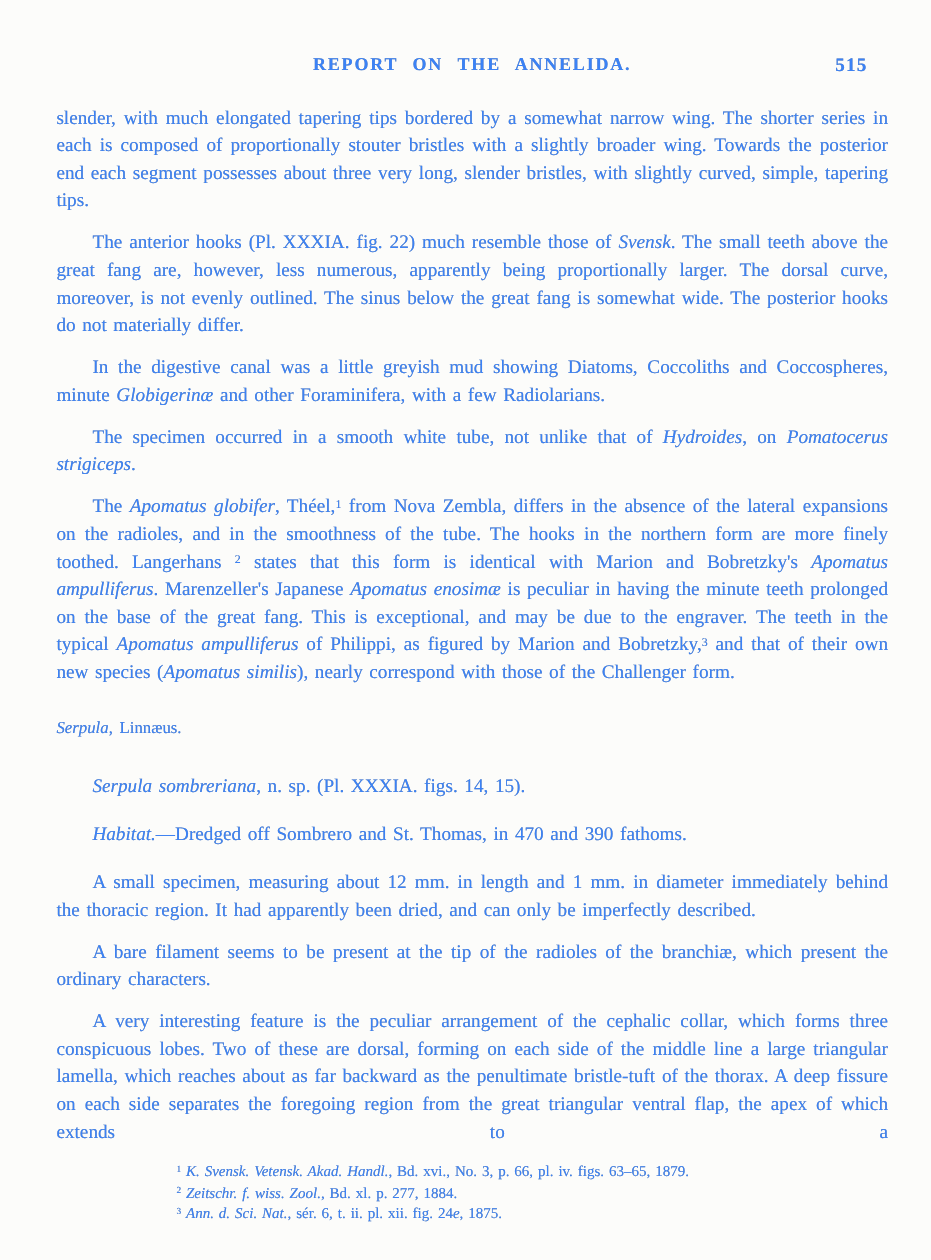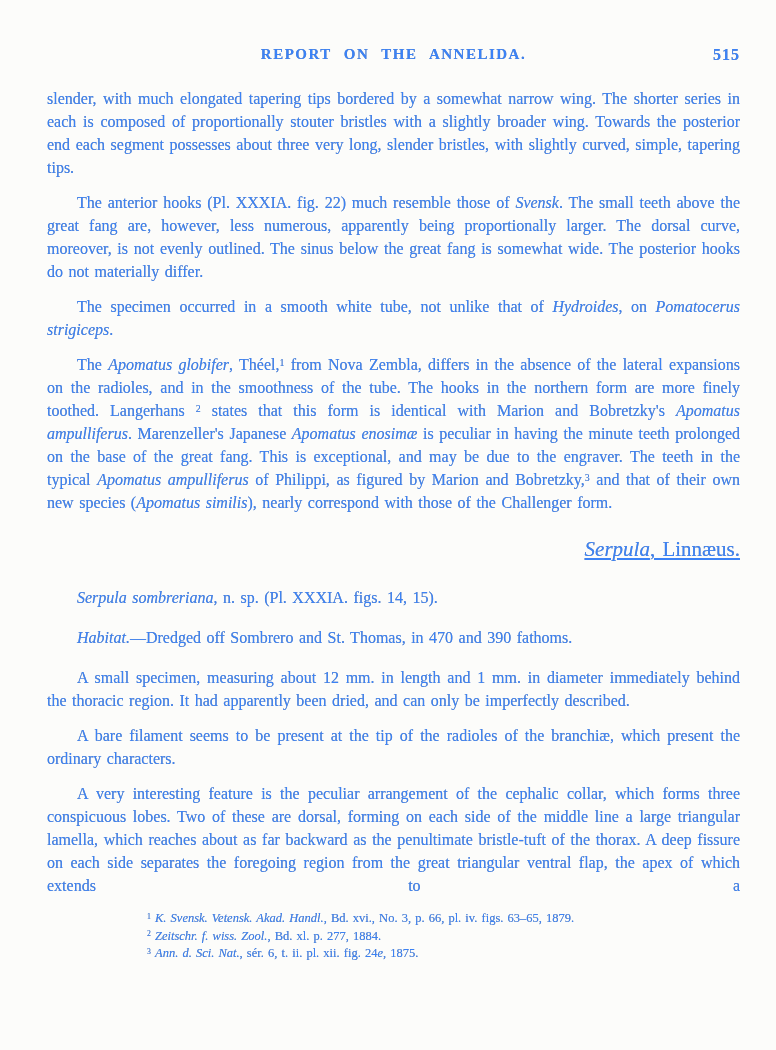--- a/index.html
+++ b/index.html
@@ -19,44 +19,43 @@
 
   .running-head {
     position: relative;
     height: 18px;
     font-size: 15px;
     font-weight: bold;
     letter-spacing: 1.5px;
   }
   .head-title { text-align: center; word-spacing: 7px; }
   .page-number {
-    position: absolute; right: 0; top: 0;
+    position: absolute; right: 17px; top: 0;
     letter-spacing: 1px; font-size: 16px;
   }
 
   .body-text {
     margin-top: 23px;
     font-size: 16px;
     line-height: 23px;
     text-align: justify;
     word-spacing: 1.5px;
   }
 
   .para { margin: 12px 0 3px 0; }
   .para.indent { text-indent: 30px; }
   .para.fill-last { text-align-last: justify; }
 
   .section-heading {
-    font-size: 21px;
+    font-size: 14px;
     font-weight: normal;
-    text-align: right;
+    text-align: left;
     word-spacing: 2px;
     margin: 24px 0 25px 0;
     line-height: 23px;
-    text-decoration: underline;
   }
 
   .species-line, .habitat-line {
     margin: 0 0 17px 0;
     text-indent: 30px;
   }
 
   .footnotes {
     margin-top: 13px;
     padding-left: 100px;
@@ -84,20 +83,21 @@
     <div class="head-title">REPORT ON THE ANNELIDA.</div>
     <div class="page-number">515</div>
   </div>
 
   <div class="body-text">
 
     <p class="para">slender, with much elongated tapering tips bordered by a somewhat narrow wing. The shorter series in each is composed of proportionally stouter bristles with a slightly broader wing. Towards the posterior end each segment possesses about three very long, slender bristles, with slightly curved, simple, tapering tips.</p>
 
     <p class="para indent">The anterior hooks (Pl. XXXIA. fig. 22) much resemble those of <i>Svensk</i>. The small teeth above the great fang are, however, less numerous, apparently being proportionally larger. The dorsal curve, moreover, is not evenly outlined. The sinus below the great fang is somewhat wide. The posterior hooks do not materially differ.</p>
 
+    <p class="para indent">In the digestive canal was a little greyish mud showing Diatoms, Coccoliths and Coccospheres, minute <i>Globigerinæ</i> and other Foraminifera, with a few Radiolarians.</p>
 
     <p class="para indent">The specimen occurred in a smooth white tube, not unlike that of <i>Hydroides</i>, on <i>Pomatocerus strigiceps</i>.</p>
 
     <p class="para indent">The <i>Apomatus globifer</i>, Théel,<sup>1</sup> from Nova Zembla, differs in the absence of the lateral expansions on the radioles, and in the smoothness of the tube. The hooks in the northern form are more finely toothed. Langerhans&nbsp;<sup>2</sup> states that this form is identical with Marion and Bobretzky's <i>Apomatus ampulliferus</i>. Marenzeller's Japanese <i>Apomatus enosimæ</i> is peculiar in having the minute teeth prolonged on the base of the great fang. This is exceptional, and may be due to the engraver. The teeth in the typical <i>Apomatus ampulliferus</i> of Philippi, as figured by Marion and Bobretzky,<sup>3</sup> and that of their own new species (<i>Apomatus similis</i>), nearly correspond with those of the Challenger form.</p>
 
     <h2 class="section-heading"><i>Serpula</i>, Linnæus.</h2>
 
     <p class="species-line"><i>Serpula sombreriana</i>, n. sp. (Pl. XXXIA. figs. 14, 15).</p>
 
     <p class="habitat-line"><i>Habitat.</i>—Dredged off Sombrero and St. Thomas, in 470 and 390 fathoms.</p>

